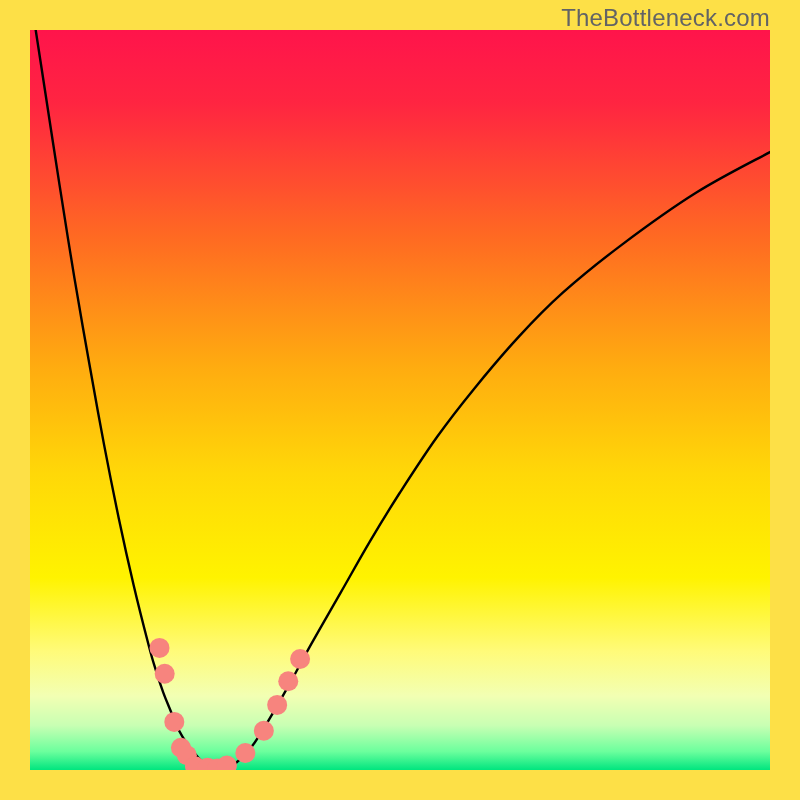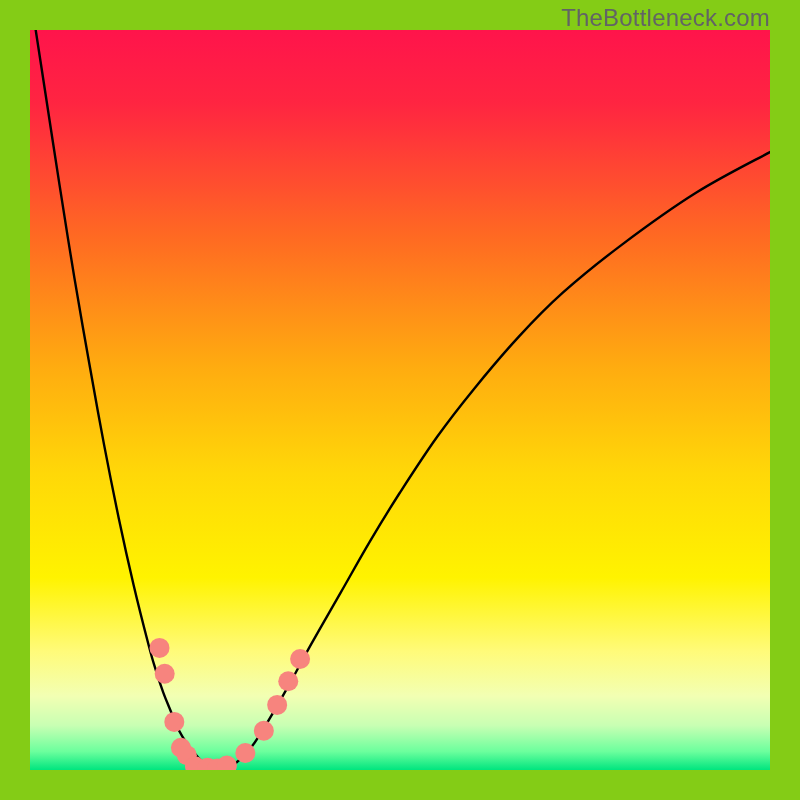--- a/index.html
+++ b/index.html
@@ -9,21 +9,21 @@
     height: 800px;
     background: #000;
     overflow: hidden;
   }
   .frame {
     position: absolute;
     left: 0;
     top: 0;
     width: 800px;
     height: 800px;
-    background: #84cc16;
+    background: #fde047;
   }
   .plot-area {
     position: absolute;
     left: 30px;
     top: 30px;
     width: 740px;
     height: 740px;
     overflow: hidden;
   }
   .gradient {

